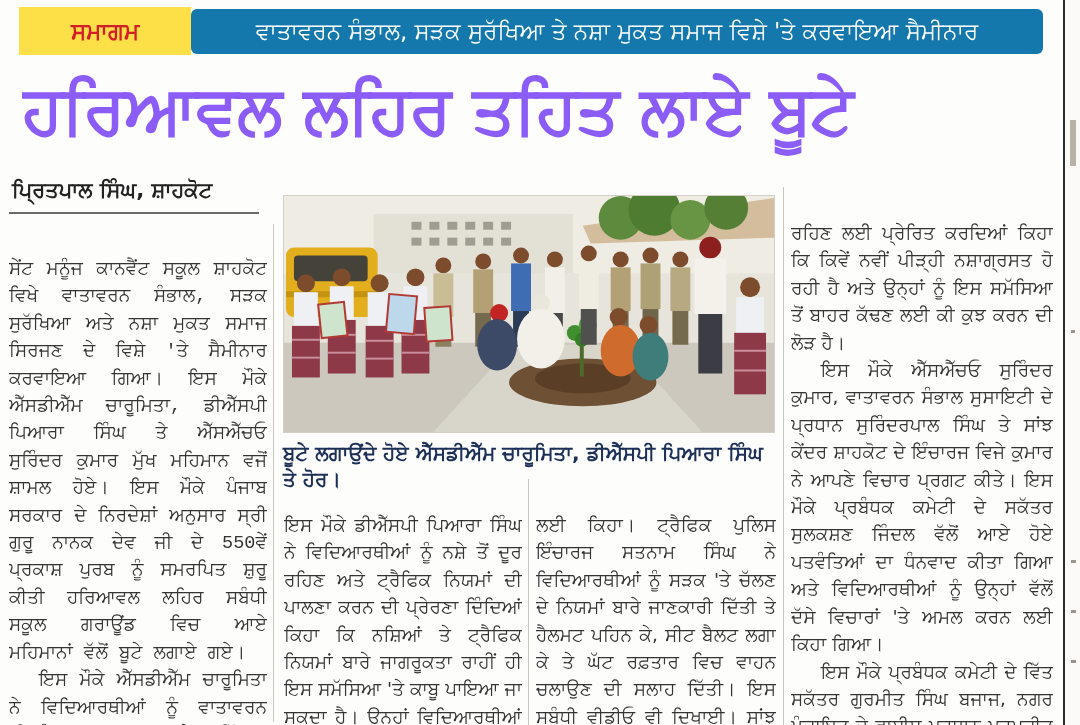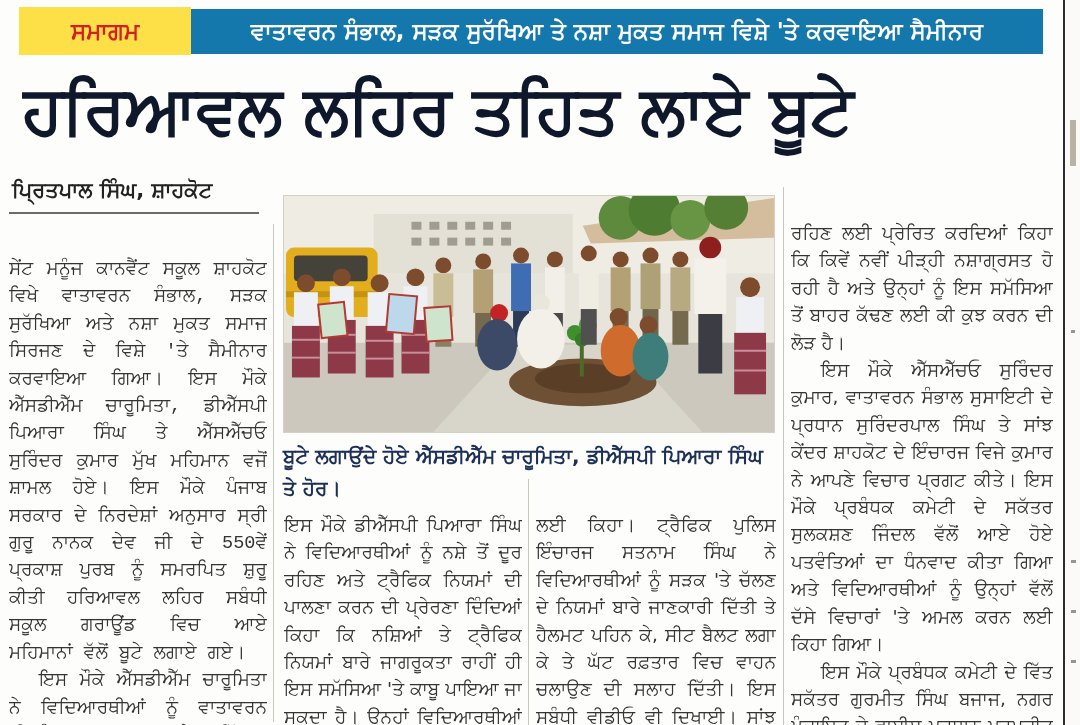--- a/index.html
+++ b/index.html
@@ -17,28 +17,28 @@
   .kicker {
     position:absolute; left:19px; top:7px; width:172px; height:48px;
     background:#fde047;
     display:flex; align-items:center; justify-content:center;
     color:#d41f27; font-weight:bold; font-size:23px;
   }
   .banner {
     position:absolute; left:191px; top:9px; width:852px; height:45px;
     background:#1478ad;
     display:flex; align-items:center; justify-content:center;
-    color:#ffffff; font-weight:bold; font-size:23px;
-    padding:0 14px; white-space:nowrap; overflow:hidden;
+    color:#ffffff; font-weight:normal; font-size:23px;
+    padding:0 14px; white-space:nowrap; overflow:hidden;border-radius:6px;
   }
 
   
   .headline {
     position:absolute; left:22px; top:58px; width:1030px; height:105px;
-    font-size:67px; font-weight:bold; color:#0f172a;
+    font-size:67px; font-weight:bold; color:#8b5cf6;
     letter-spacing:-1px; white-space:nowrap; overflow:hidden;
     display:flex; align-items:center;
   }
 
   
   .byline {
     position:absolute; left:12px; top:178px; width:256px;
     font-size:21px; font-weight:bold; color:#222;
   }
   .byline-rule {
@@ -60,21 +60,21 @@
   .col-right   { left:791px; top:187px; width:262px; height:538px; overflow:hidden; }
 
   
   .photo-frame {
     position:absolute; left:283px; top:195px; width:492px; height:238px;
     background:#e6e3db; overflow:hidden; border:1px solid #d4d0c6;
   }
   .photo-frame svg { display:block; width:100%; height:100%; }
   .photo-caption {
     position:absolute; left:283px; top:440px; width:494px;
-    font-size:20px; font-weight:bold; color:#1c2f57; line-height:32px;
+    font-size:20px; font-weight:bold; color:#1c2f57; line-height:26px;
   }
 
   
   .vrule { position:absolute; width:1px; background:#c9c6c0; }
   .vrule-1 { left:273px; top:224px; height:498px; }
   .vrule-2 { left:528px; top:479px; height:246px; }
   .vrule-3 { left:783px; top:187px; height:538px; }
   .page-edge-rule {
     position:absolute; left:1063px; top:0; width:2px; height:725px;
     background:#2c2c2c;

